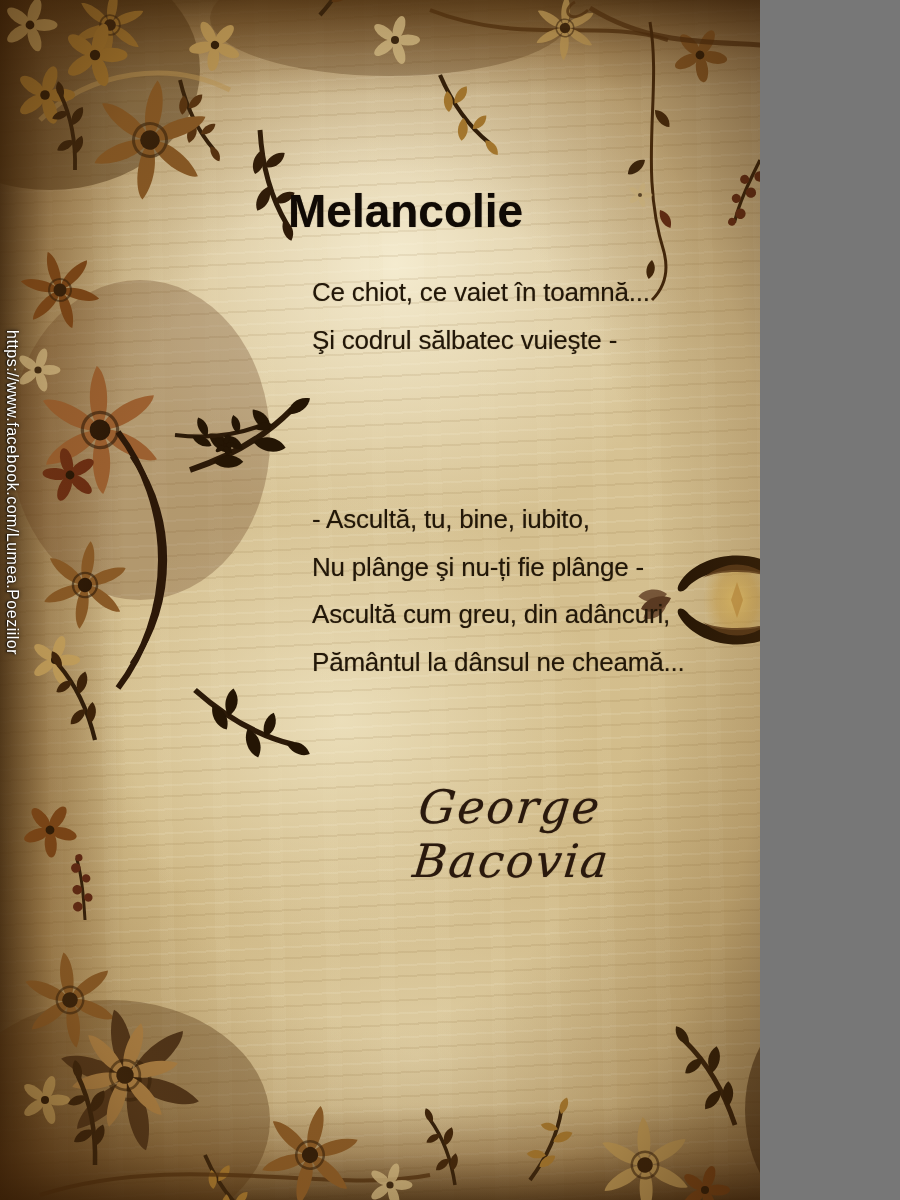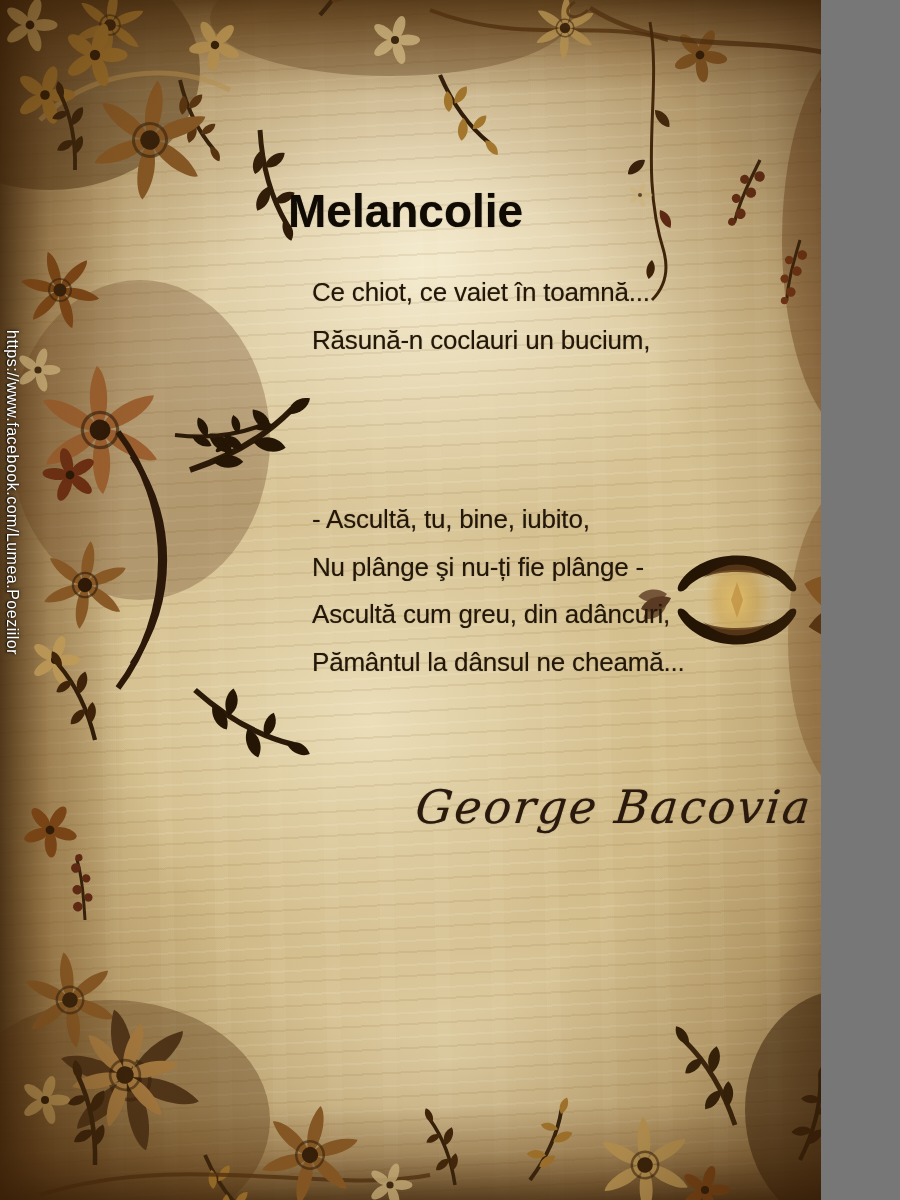--- a/index.html
+++ b/index.html
@@ -1,17 +1,17 @@
 <!DOCTYPE html>
 <html><head>
 <meta charset="utf-8">
 <style>
   html,body{margin:0;padding:0;background:#777;}
   .page{
-    position:relative; width:821px; height:1200px; overflow:hidden;
+    position:relative; width:760px; height:1200px; overflow:hidden;
     font-family:"Liberation Sans", sans-serif;
     background-color:#cfb98a;
     background-image:
       radial-gradient(ellipse 55% 32% at 52% 22%, rgba(248,240,214,.9), rgba(248,240,214,0) 72%),
       radial-gradient(ellipse 48% 28% at 45% 60%, rgba(243,233,201,.75), rgba(243,233,201,0) 70%),
       radial-gradient(ellipse 60% 30% at 55% 88%, rgba(238,226,190,.6), rgba(238,226,190,0) 70%),
       linear-gradient(180deg,#c9b184,#d7c395 30%,#d2bc8a 65%,#c2a772);
   }
   .layer{position:absolute; inset:0; pointer-events:none;}
   .streaks{
@@ -247,21 +247,21 @@
       <use href="#sprig" transform="translate(800,1160) rotate(10) scale(1.2)" fill="#2f1b08"></use>
     </g>
   </svg>
 
   <div class="layer vignette"></div>
 
   <div class="title">Melancolie</div>
 
   <div class="stanza stanza-1">
     <div>Ce chiot, ce vaiet în toamnă...</div>
-    <div>Răsună-n coclauri un bucium,</div>
+    <div>Şi codrul sălbatec vuieşte -</div>
   </div>
 
   <div class="stanza stanza-2">
     <div>- Ascultă, tu, bine, iubito,</div>
     <div>Nu plânge şi nu-ți fie plânge -</div>
     <div>Ascultă cum greu, din adâncuri,</div>
     <div>Pământul la dânsul ne cheamă...</div>
   </div>
 
   <div class="author">George Bacovia</div>

